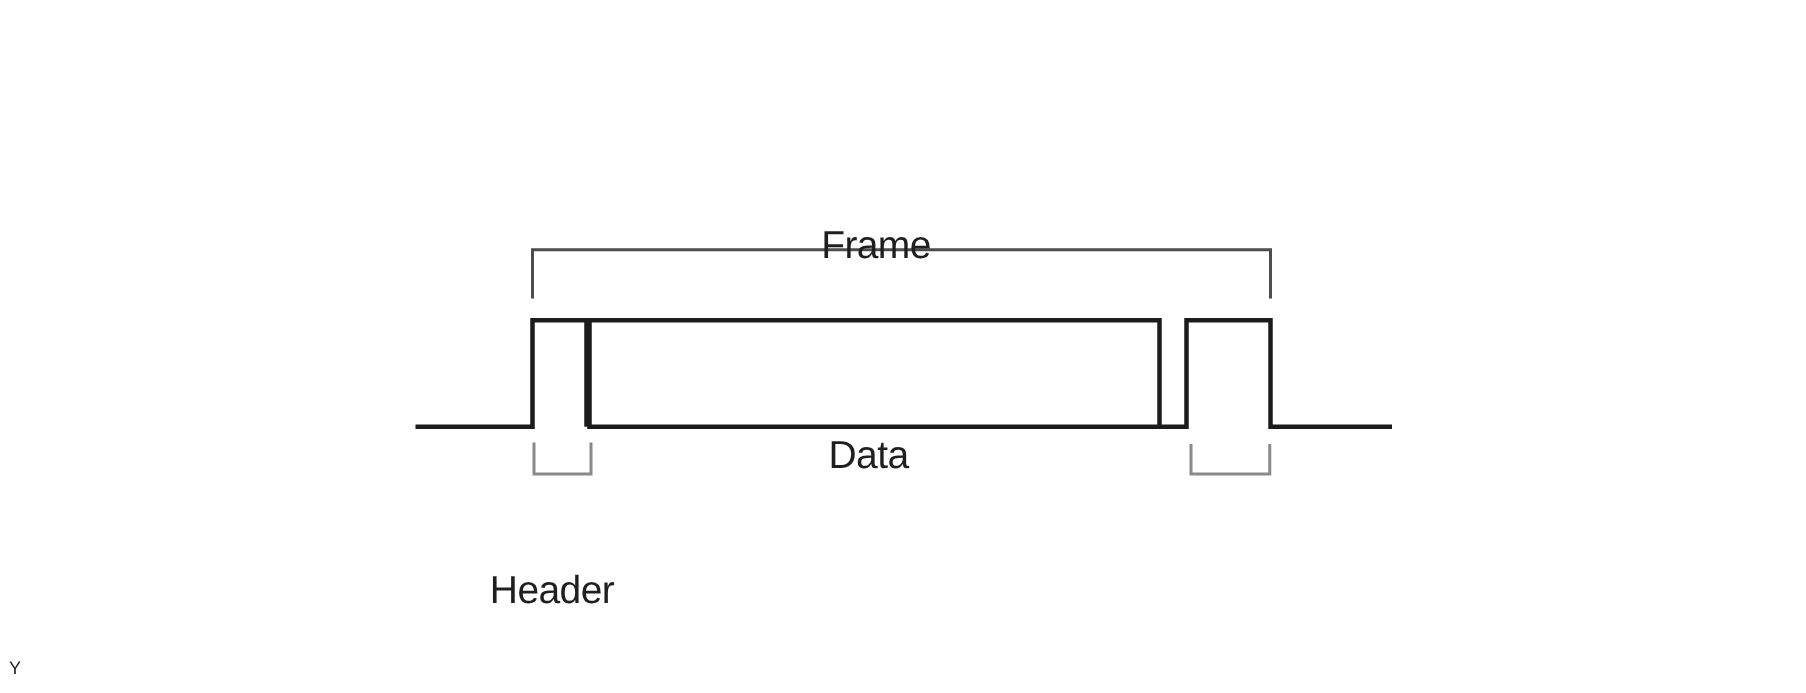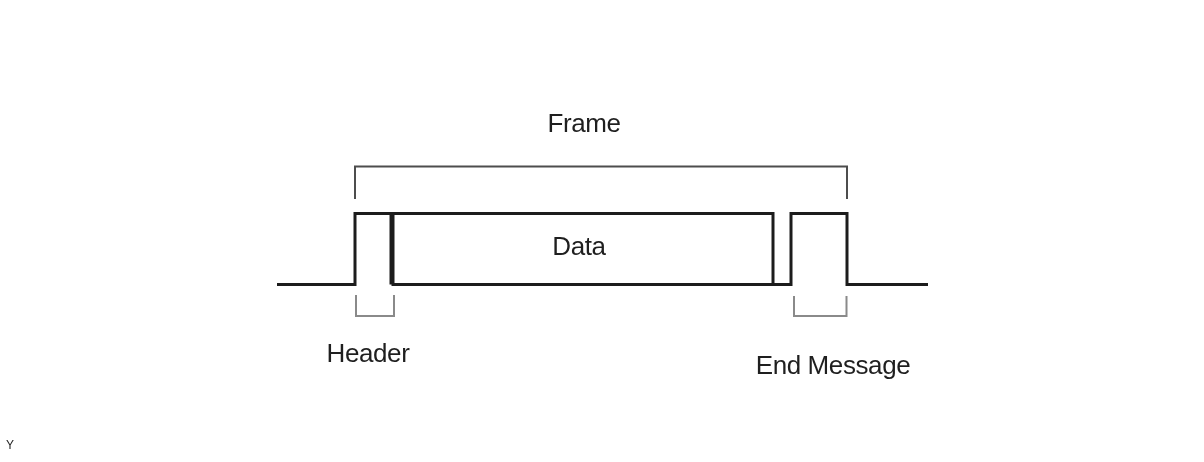--- a/index.html
+++ b/index.html
@@ -22,31 +22,32 @@
   }
   .label {
     position: absolute;
     color: #1f1f1f;
     line-height: 1;
     white-space: nowrap;
     letter-spacing: -0.4px;
   }
   .label.centered {
     transform: translateX(-50%);
+    margin-top: 40px;
   }
   .label-main {
     font-size: 26px;
   }
   .label-tiny {
     font-size: 12px;
     letter-spacing: 0;
   }
   
   #frame-label       { left: 584px; top: 110px; }
-  #data-label        { left: 579px; top: 233px; }
+  #data-label        { left: 579px; top: 250px; }
   #header-label      { left: 368px; top: 340px; }
   #end-message-label { left: 833px; top: 352px; }
   #y-axis-label      { left: 6px;   top: 439px; }
 </style>
 </head>
 <body>
 
 <div id="stage">
 
   <svg width="1204" height="462" viewBox="0 0 1204 462">
@@ -62,16 +63,15 @@
 
     <path d="M 794 296 L 794 316 L 846.5 316 L 846.5 296" fill="none" stroke-width="2" stroke="#8a8a8a"></path>
   </svg>
 
   <div id="frame-label" class="label label-main centered">Frame</div>
 
   <div id="data-label" class="label label-main centered">Data</div>
 
   <div id="header-label" class="label label-main centered">Header</div>
 
-  <div id="end-message-label" class="label label-main centered">End Message</div>
 
   <div id="y-axis-label" class="label label-tiny">Y</div>
 </div>
 
 </body></html>

